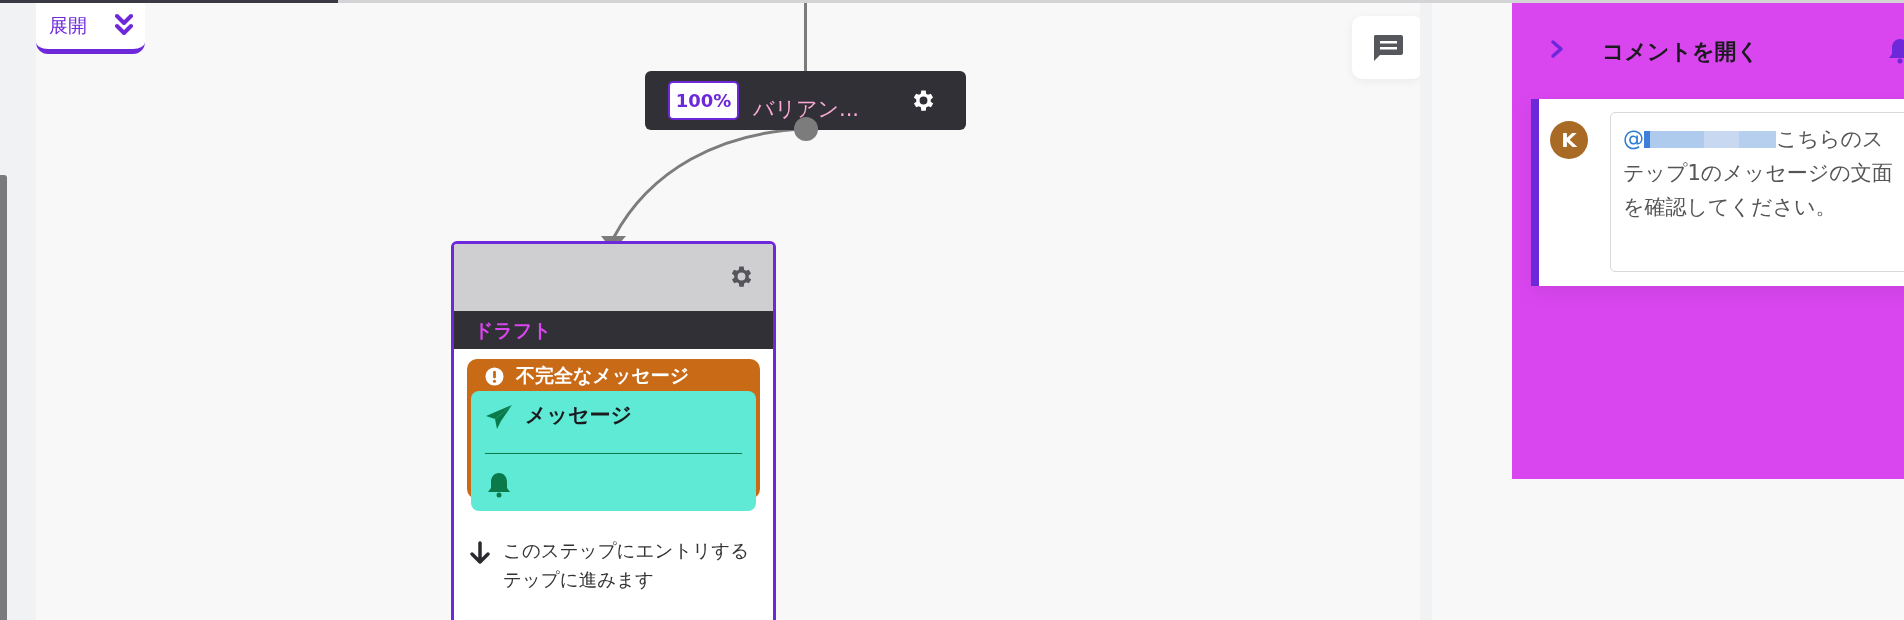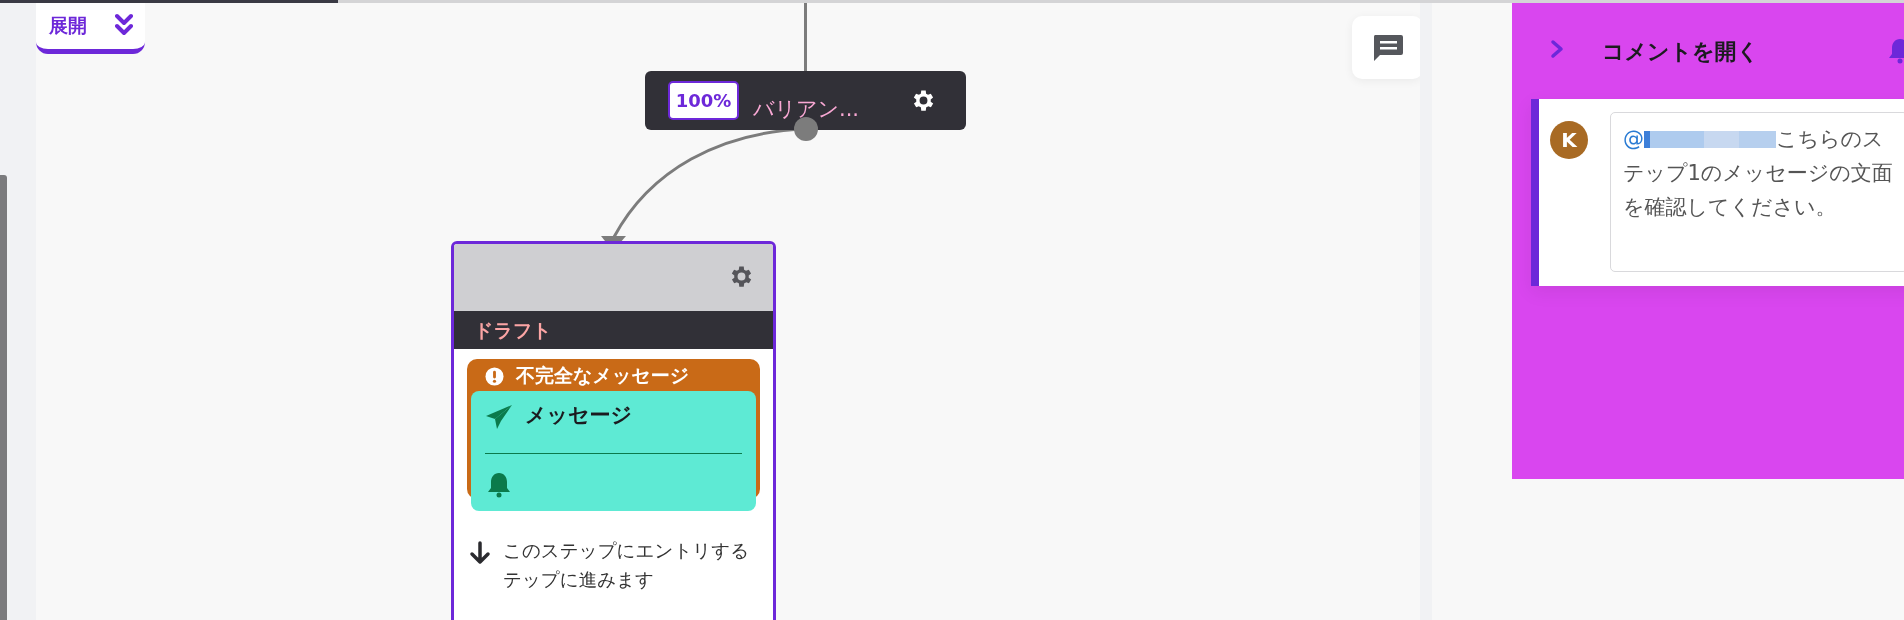--- a/index.html
+++ b/index.html
@@ -10,41 +10,41 @@
     .topline-gray { position: absolute; left: 338px; top: 0; width: 1566px; height: 3px; background: #d4d4d6; }
 
     .left-strip { position: absolute; left: 0; top: 3px; width: 36px; height: 617px; background: #f1f2f4; }
     .left-scrollbar { position: absolute; left: 0; top: 175px; width: 7px; height: 445px; background: #7b7b7d; border-radius: 0 3px 0 0; }
 
     .canvas { position: absolute; left: 36px; top: 3px; width: 1384px; height: 617px; background: #f8f8f8; }
 
     .expand-btn { position: absolute; left: 36px; top: 3px; width: 109px; height: 51px; background: #fff;
       border-bottom: 5px solid #6d28d9; border-radius: 0 0 12px 12px; display: flex; align-items: center;
       padding-left: 13px; cursor: pointer; }
-    .expand-btn .lbl { color: #6d28d9; font-size: 19px; font-weight: bold; }
+    .expand-btn .lbl { color: #6d28d9; font-size: 19px; font-weight: normal; }
     .expand-btn .chev { position: absolute; right: 12px; top: 10px; width: 18px; height: 24px; }
 
     .vline { position: absolute; left: 804px; top: 3px; width: 3px; height: 68px; background: #7c7c7c; }
 
     .variant-node { position: absolute; left: 645px; top: 71px; width: 321px; height: 59px; background: #313037;
       border-radius: 6px; }
     .variant-badge { position: absolute; left: 23px; top: 10px; width: 71px; height: 39px; background: #fff;
       border: 2px solid #6d28d9; border-radius: 5px; color: #6d28d9; font-weight: bold; font-size: 18px;
       display: flex; align-items: center; justify-content: center; }
     .variant-name { position: absolute; left: 108px; top: 24px; color: #f9a8d4; font-size: 21px; white-space: nowrap; }
     .variant-gear { position: absolute; left: 265px; top: 16px; width: 27px; height: 27px; cursor: pointer; }
 
     .connector { position: absolute; left: 0; top: 0; width: 1904px; height: 620px; pointer-events: none; }
 
     .step-node { position: absolute; left: 451px; top: 241px; width: 325px; height: 400px; background: #fff;
       border: 3px solid #6d28d9; border-radius: 6px; overflow: hidden; }
     .step-header { height: 67px; background: #cfcfd2; position: relative; }
     .step-title { position: absolute; left: 16px; top: 20px; font-size: 21px; color: #444; white-space: nowrap; }
     .step-gear { position: absolute; right: 18px; top: 19px; width: 27px; height: 27px; cursor: pointer; }
-    .step-status { height: 38px; background: #313037; color: #fca5a5; font-weight: bold; font-size: 19px;
+    .step-status { height: 38px; background: #313037; color: #d946ef; font-weight: bold; font-size: 19px;
       padding-left: 20px; line-height: 38px; }
 
     .warn-block { position: absolute; left: 13px; top: 115px; width: 293px; height: 140px; background: #c96a17;
       border-radius: 10px; }
     .warn-head { position: absolute; left: 18px; top: 5px; height: 24px; display: flex; align-items: center; color: #fff; font-size: 19px; font-weight: bold; }
     .warn-head .ic { width: 19px; height: 19px; margin-right: 12px; }
     .msg-card { position: absolute; left: 4px; top: 32px; width: 285px; height: 120px; background: #5eead4; border-radius: 8px; }
     .msg-title { position: absolute; left: 54px; top: 10px; font-size: 21px; font-weight: bold; color: #1b1b1f; }
     .msg-send { position: absolute; left: 14px; top: 13px; width: 28px; height: 26px; }
     .msg-divider { position: absolute; left: 14px; right: 14px; top: 62px; height: 1px; background: #0b7a4b; }

